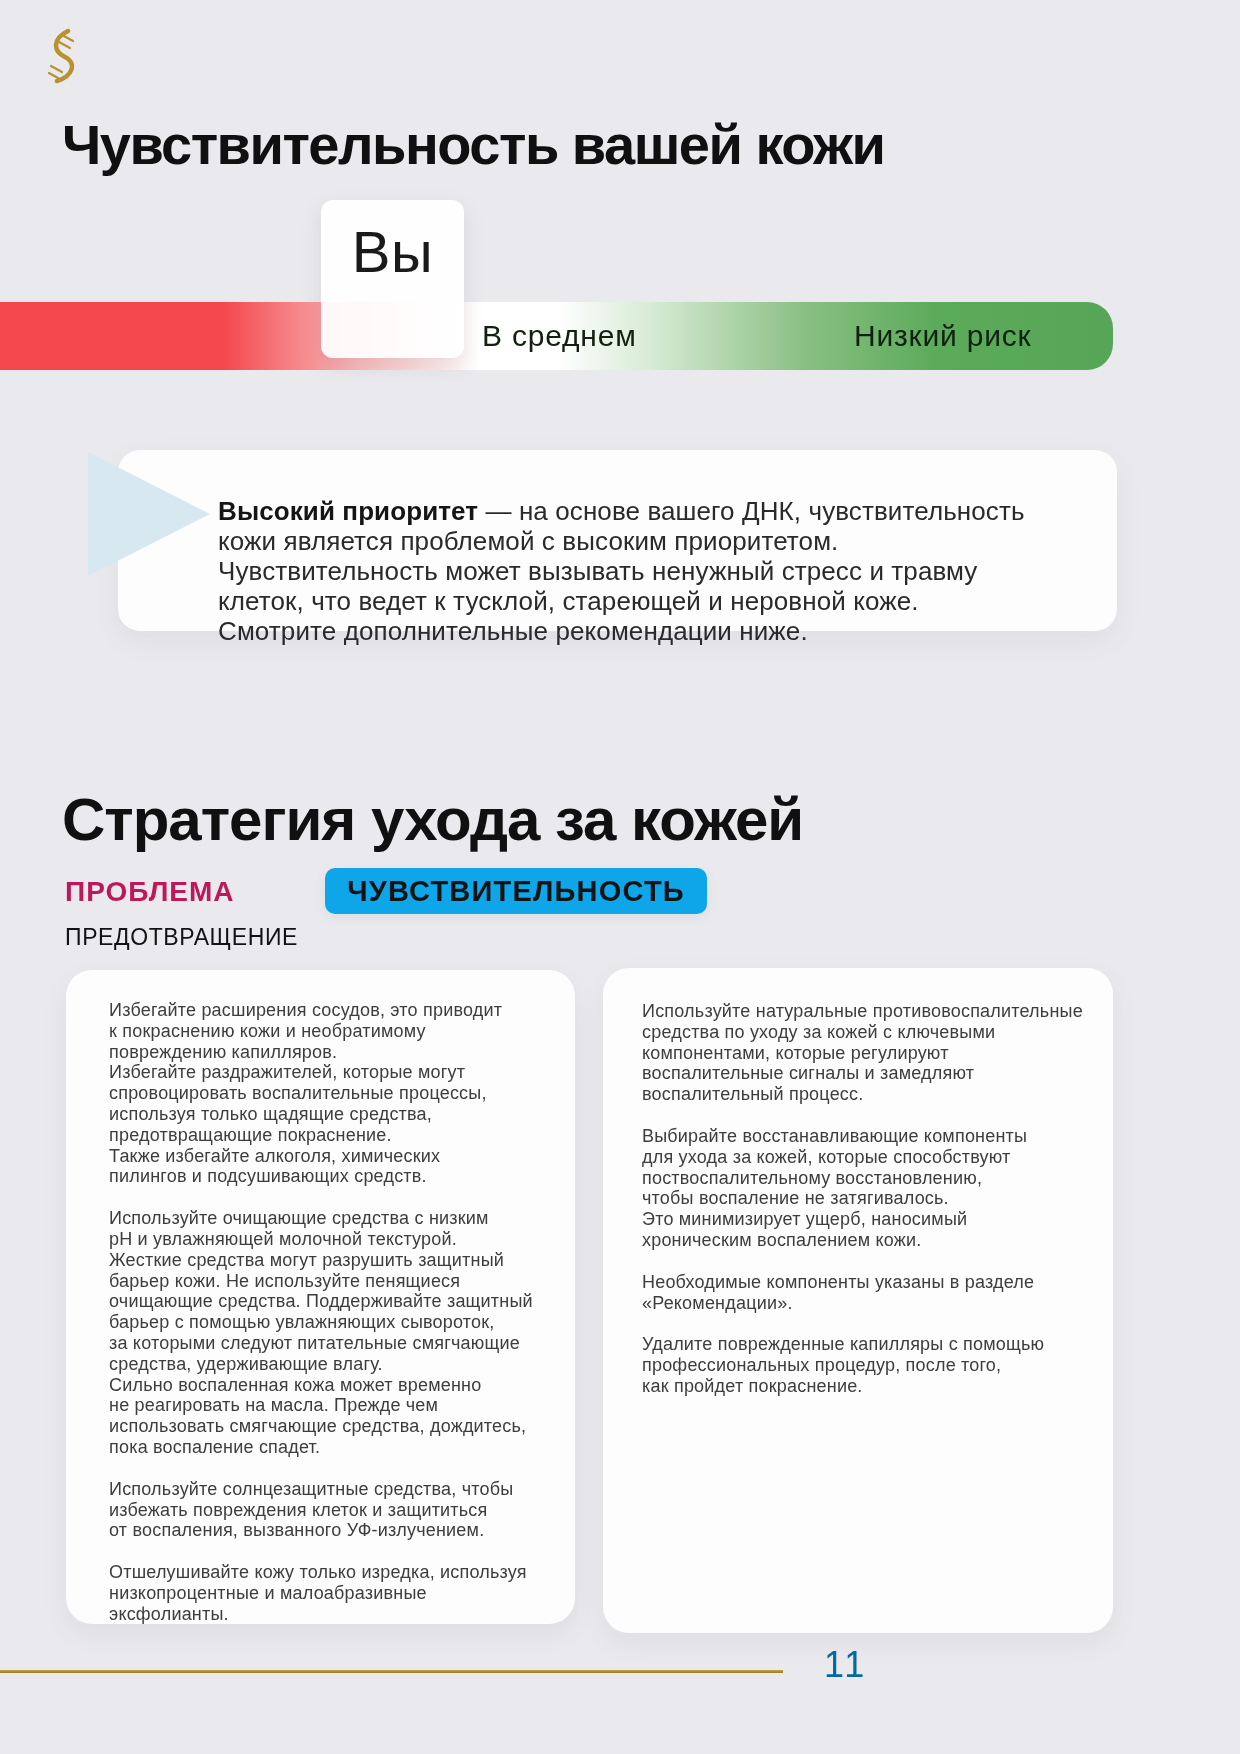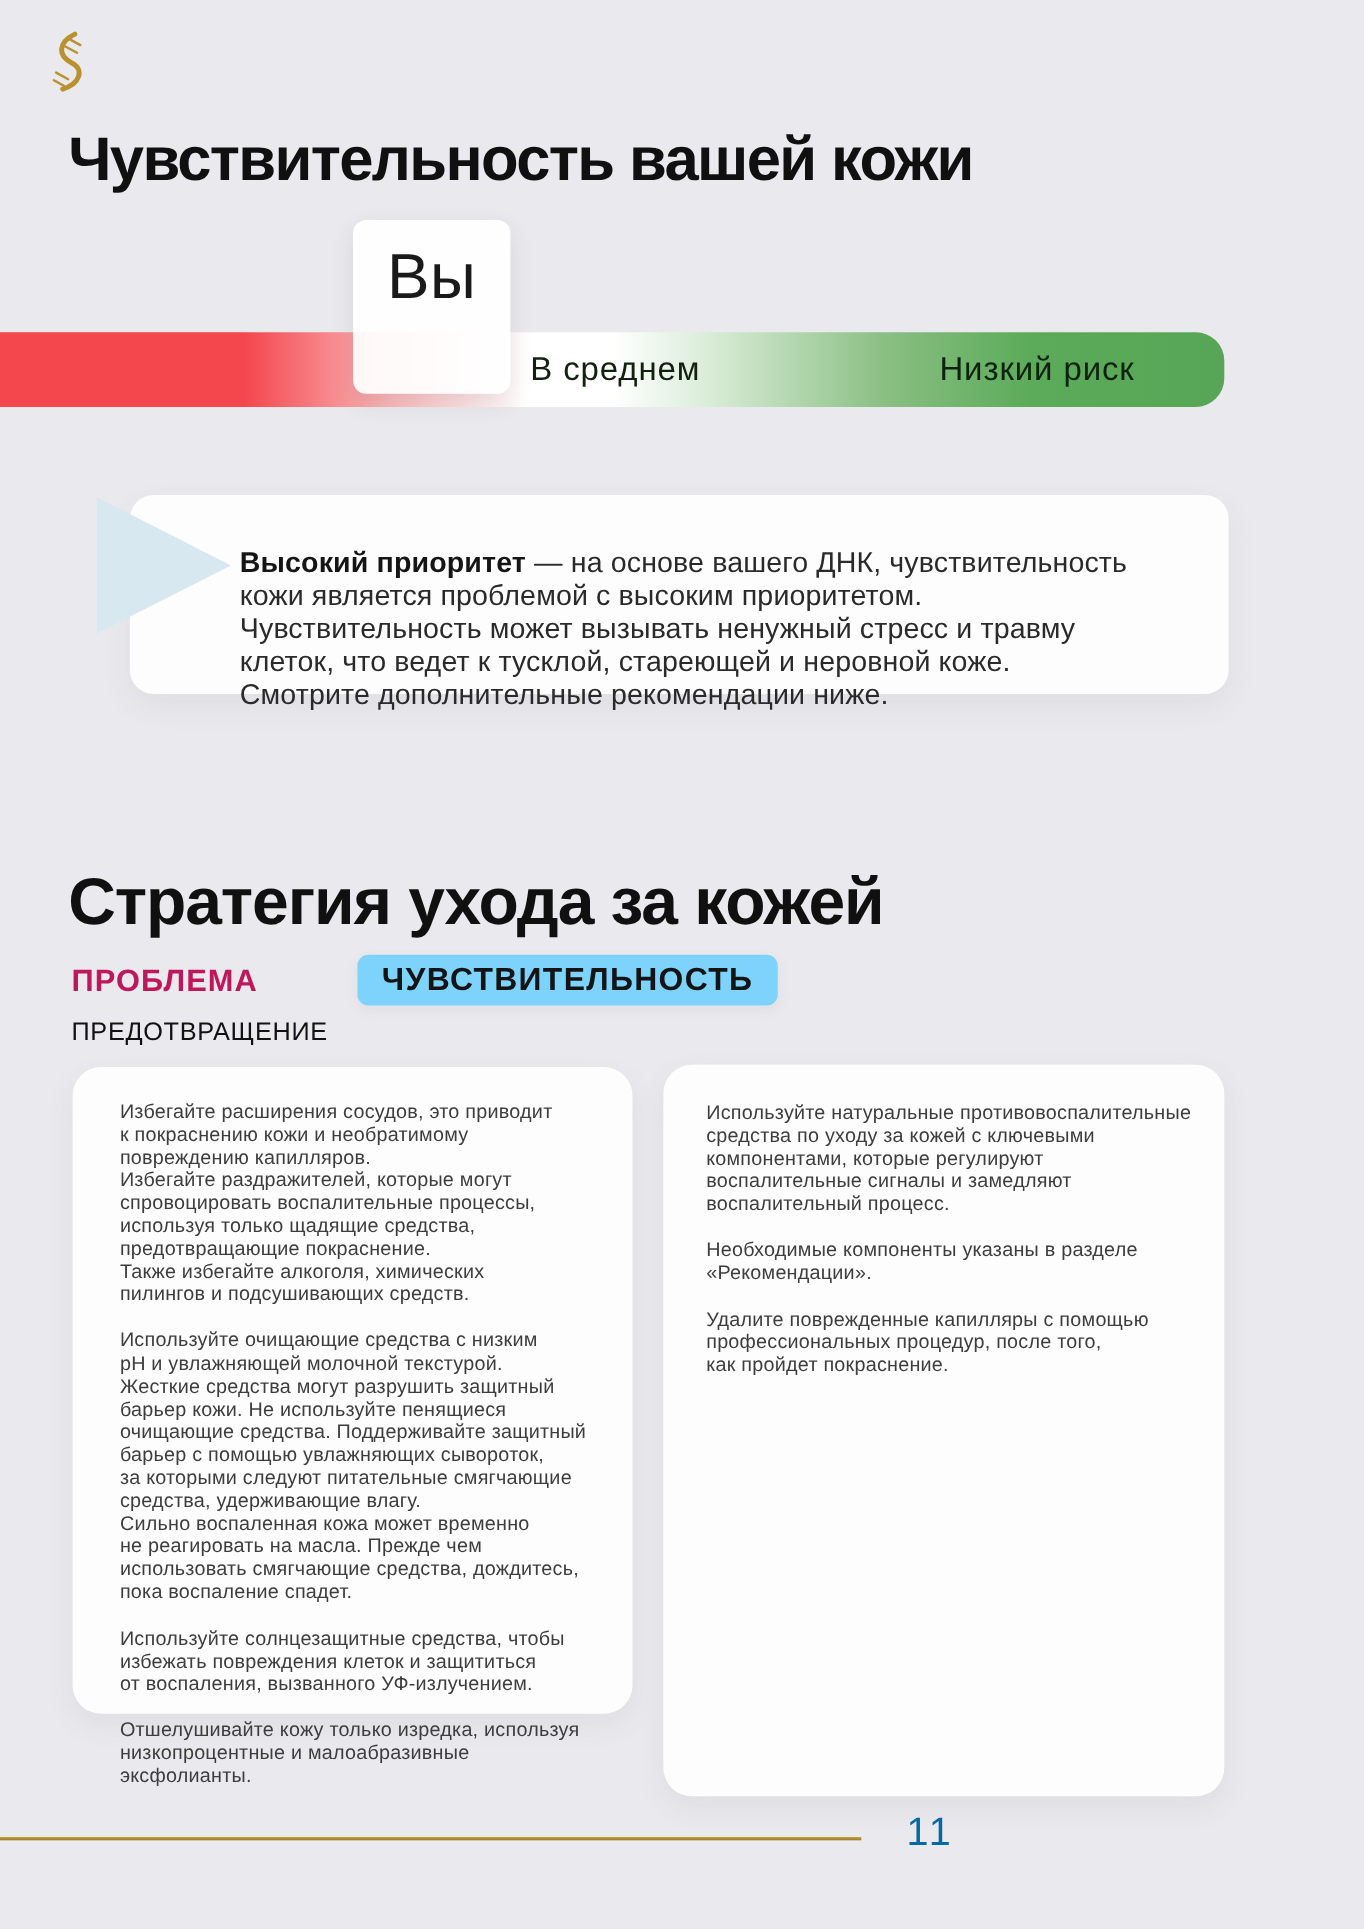--- a/index.html
+++ b/index.html
@@ -62,35 +62,35 @@
   
   .section-title{
     left:62px;top:788px;font-size:60px;font-weight:800;letter-spacing:-1px;
     color:#101010;line-height:1.05;white-space:nowrap;
   }
   .problem-label{
     left:65px;top:876px;font-size:28px;font-weight:700;letter-spacing:1px;color:#be185d;
   }
   .problem-pill{
     left:325px;top:868px;width:382px;height:46px;border-radius:10px;
-    background:#7dd3fc;box-shadow:0 4px 12px rgba(90,90,120,0.08);
+    background:#0ea5e9;box-shadow:0 4px 12px rgba(90,90,120,0.08);
     display:flex;align-items:center;justify-content:center;
   }
   .problem-pill span{font-size:29px;font-weight:700;letter-spacing:1.2px;color:#141414;}
   .col-header{
     top:924px;font-size:23px;font-weight:400;letter-spacing:0.6px;color:#121212;white-space:nowrap;
   }
   .col-header.prevention{left:65px;}
   .col-header.recovery{left:638px;margin-top:44px;}
   
   .card{
     background:#fdfdfe;border-radius:26px;
     box-shadow:0 10px 26px rgba(90,90,120,0.08);
   }
-  .card.prevention{left:66px;top:970px;width:509px;height:588px;}
+  .card.prevention{left:66px;top:970px;width:509px;height:654px;}
   .card.recovery{left:603px;top:968px;width:510px;height:665px;}
   .card-inner{
     position:absolute;left:43px;top:30px;right:28px;
     font-size:18px;line-height:20.8px;letter-spacing:0.2px;color:#3d3d3d;
   }
   .card.recovery .card-inner{left:39px;top:33px;}
   .card-inner p{margin:0 0 21px 0;white-space:pre-line;}
   
   .footer-line{
     left:0;top:1670px;width:783px;height:3px;
@@ -172,20 +172,26 @@
   </div>
 </div>
 
 <div class="abs card recovery">
   <div class="card-inner">
     <p>Используйте натуральные противовоспалительные
 средства по уходу за кожей с ключевыми
 компонентами, которые регулируют
 воспалительные сигналы и замедляют
 воспалительный процесс.</p>
+    <p>Выбирайте восстанавливающие компоненты
+для ухода за кожей, которые способствуют
+поствоспалительному восстановлению,
+чтобы воспаление не затягивалось.
+Это минимизирует ущерб, наносимый
+хроническим воспалением кожи.</p>
     <p>Необходимые компоненты указаны в разделе
 «Рекомендации».</p>
     <p>Удалите поврежденные капилляры с помощью
 профессиональных процедур, после того,
 как пройдет покраснение.</p>
   </div>
 </div>
 
 <div class="abs footer-line"></div>
 <div class="abs page-number">11</div>

